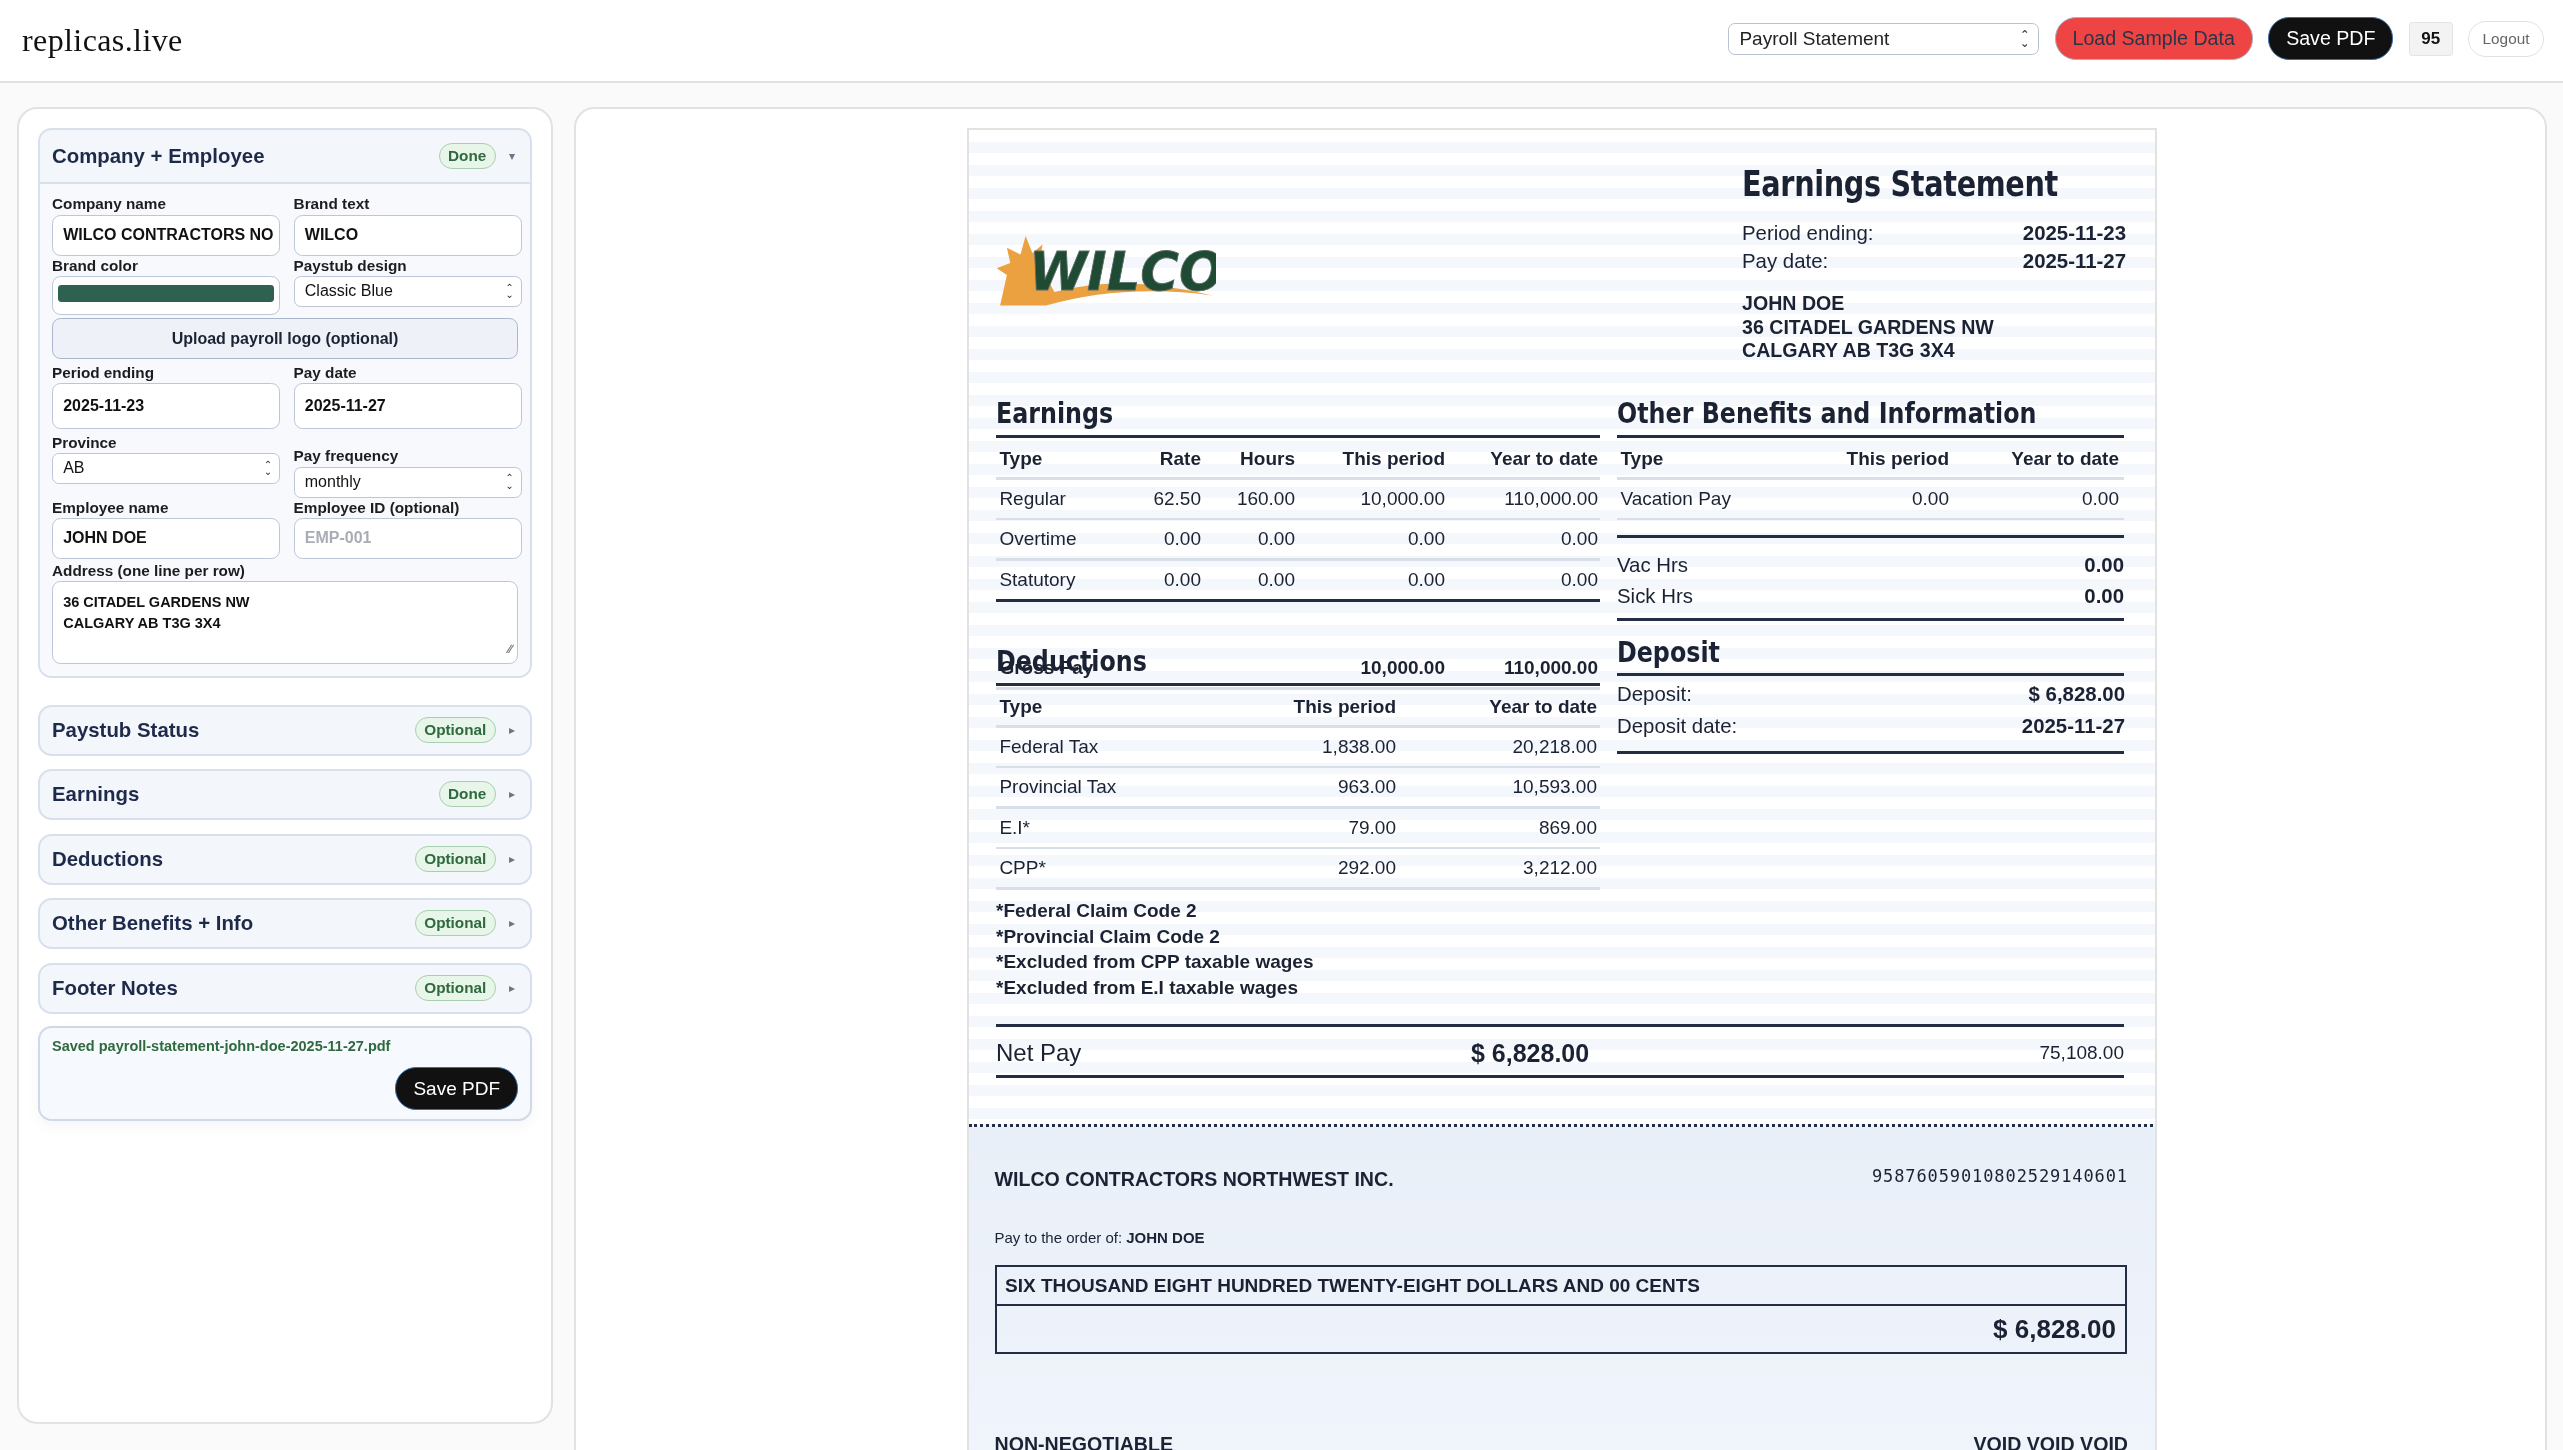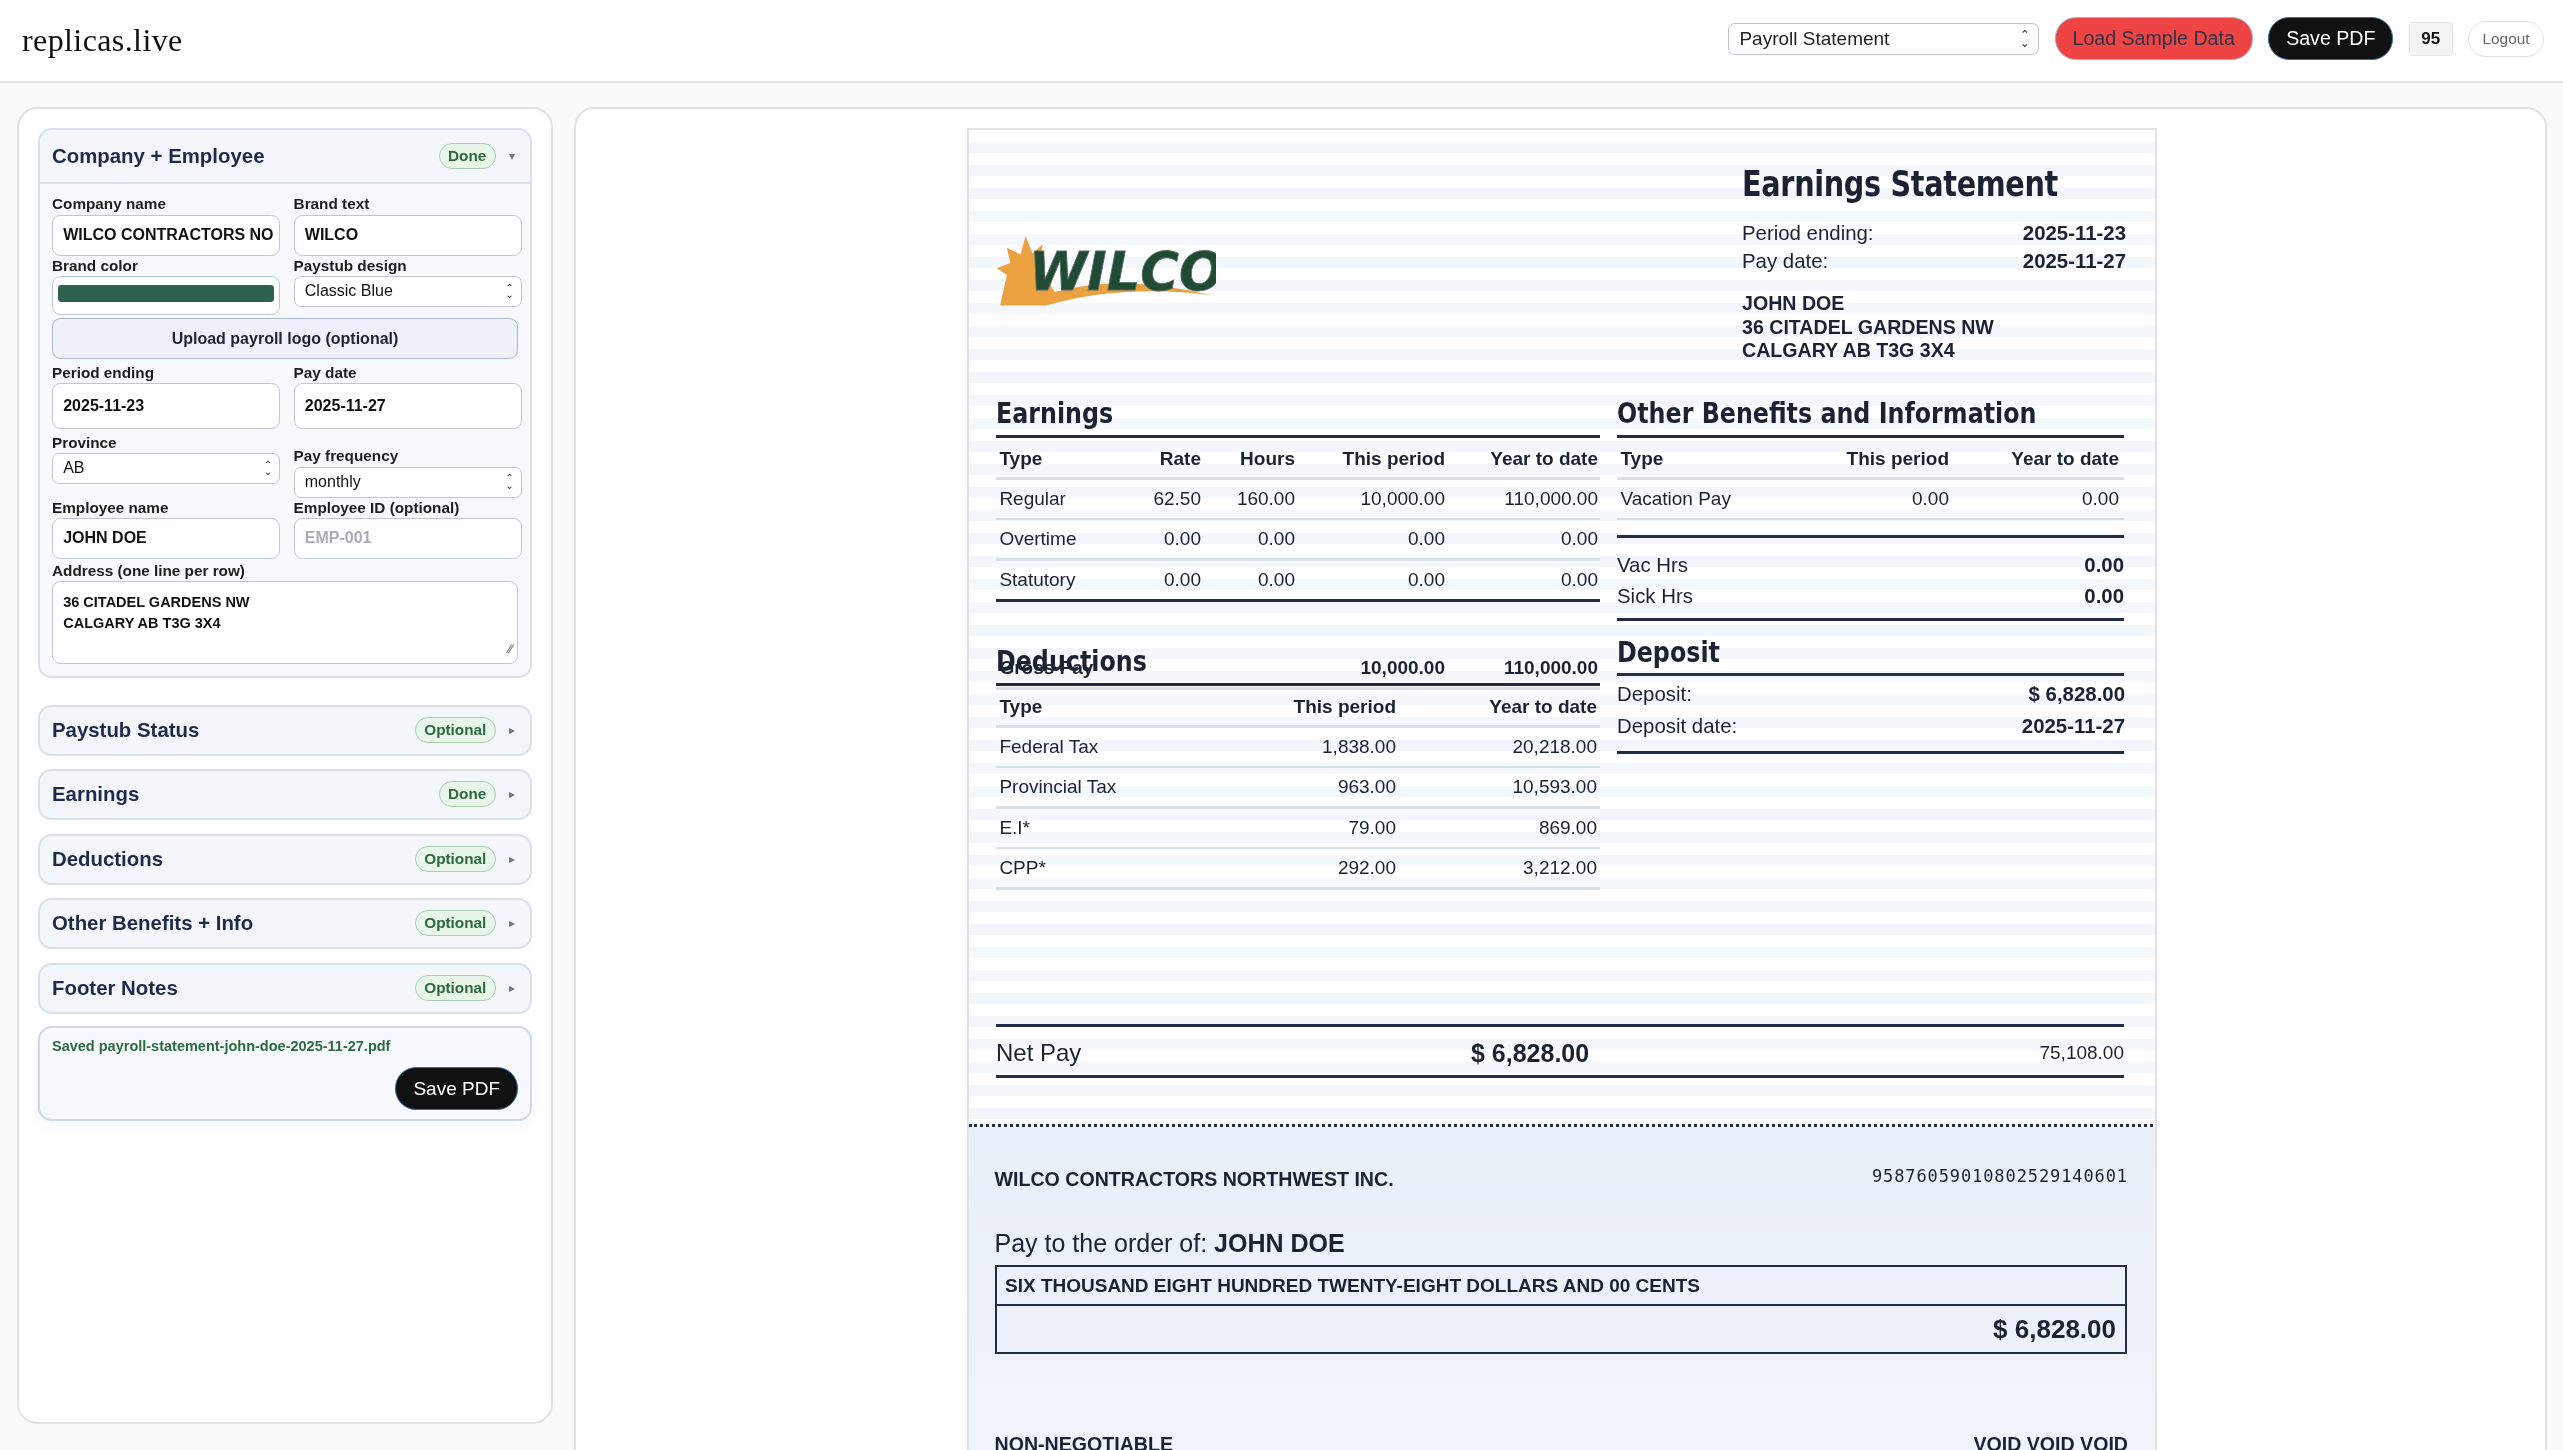--- a/index.html
+++ b/index.html
@@ -57,21 +57,21 @@
   .tbl .row.bold { font-weight: bold; margin-top: 47px; }
   .tbl .c { text-align: right; }
   .tbl .c.l { text-align: left; padding-left: 3.4px; }
   .footnote { font-weight: bold; font-size: 19px; color: #1a2233; line-height: 25.5px; }
   .netpay-label { font-size: 24px; color: #1a2233; }
   .netpay-amt { font-weight: bold; font-size: 25px; color: #1a2233; }
   .netpay-ytd { font-size: 19px; color: #1a2233; }
   .cheque { position: absolute; left: 0; top: 994px; width: 1190px; height: 391px; background: linear-gradient(to bottom, #e9eff8, #f1f5fc); border-top: 3.4px dotted #232e44; }
   .cheque .co { font-weight: bold; font-size: 19.6px; color: #1a2233; }
   .cheque .num { font-family: "DejaVu Sans Mono", monospace; font-size: 17px; color: #1a2233; letter-spacing: 0.9px; }
-  .payto { font-size: 25px; color: #1a2233; }
+  .payto { font-size: 15px; color: #1a2233; }
   .payto b { font-weight: bold; }
   .amount-box { position: absolute; left: 25.5px; width: 1132px; border: 2.6px solid #232e44; }
   .amount-words { height: 39px; border-bottom: 2.6px solid #232e44; font-weight: bold; font-size: 19px; padding: 0 8.5px; display: flex; align-items: center; color: #1a2233; }
   .amount-num { height: 46px; font-weight: bold; font-size: 26px; padding: 0 8.5px; display: flex; align-items: center; justify-content: flex-end; color: #1a2233; }
   .cheque .foot { font-weight: bold; font-size: 19.6px; color: #1a2233; }
 </style>
 </head>
 <body>
 
 <div class="topbar">
@@ -295,20 +295,26 @@
       </div>
       <div class="rule-thin"></div>
       <div class="row">
         <span class="c l" style="width:196px;">CPP*</span>
         <span class="c" style="width:204px;">292.00</span>
         <span class="c" style="width:201px;">3,212.00</span>
       </div>
       <div class="rule-thin"></div>
     </div>
 
+    <div class="abs" style="left:27px; top:768px;">
+      <div class="footnote">*Federal Claim Code 2</div>
+      <div class="footnote">*Provincial Claim Code 2</div>
+      <div class="footnote">*Excluded from CPP taxable wages</div>
+      <div class="footnote">*Excluded from E.I taxable wages</div>
+    </div>
 
     <div class="abs h2" style="left:648px; top:266px;">Other Benefits and Information</div>
     <div class="abs rule-thick" style="left:648px; top:305px; width:507px;"></div>
     <div class="tbl" style="left:648px; top:310px; width:507px;">
       <div class="row head">
         <span class="c l" style="width:170px;">Type</span>
         <span class="c" style="width:162px;">This period</span>
         <span class="c" style="width:170px;">Year to date</span>
       </div>
       <div class="rule-thin"></div>

